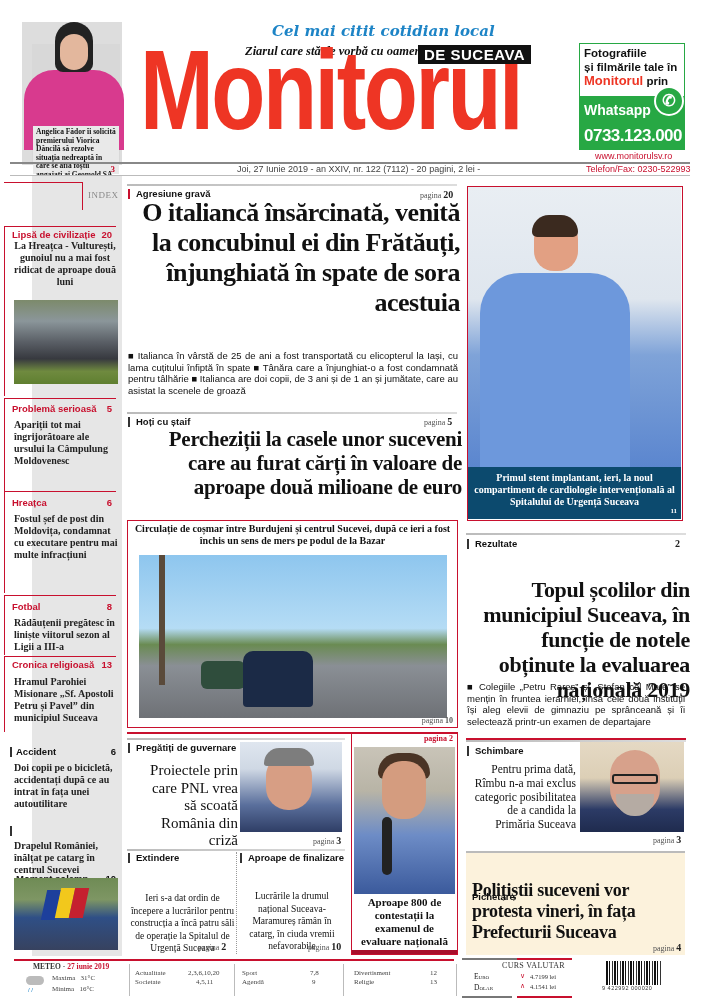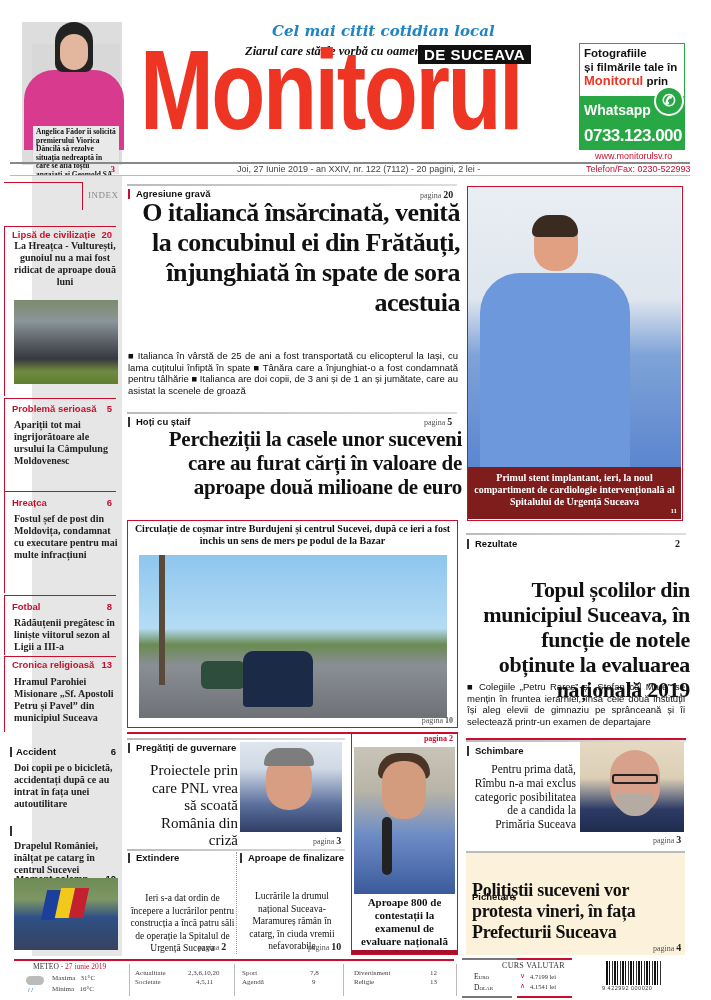--- a/index.html
+++ b/index.html
@@ -73,21 +73,21 @@
   #traffic-photo .car2 { position:absolute; left:62px; top:106px; width:44px; height:28px; background:#2f4d3c; border-radius:6px; }
   #traffic-photo .pole { position:absolute; left:20px; top:0; width:6px; height:130px; background:#5a4a3a; }
   #traffic-pg { position:absolute; right: 4px; bottom: 2px; font-family: "Liberation Serif", serif; font-size:8px; color:#555; }
 
   
   #stent-box { left: 467px; top: 186px; width: 216px; height: 335px; border: 1.5px solid #c8102e; }
   #stent-photo { left: 0; top: 0; width: 213px; height: 280px; background: linear-gradient(180deg, #e9eef3 0%, #dfe6ee 40%, #7fa3d8 60%, #5b86cf 100%); }
   #stent-photo .head { position:absolute; left:66px; top:32px; width:44px; height:52px; background:#e2a083; border-radius:20px; }
   #stent-photo .hair { position:absolute; left:64px; top:28px; width:46px; height:22px; background:#3b2a1f; border-radius:20px 20px 6px 6px; }
   #stent-photo .gown { position:absolute; left:12px; top:86px; width:150px; height:194px; background:#6d98dc; border-radius:40px 40px 0 0; }
-  #stent-cap { position:absolute; left:0; top: 280px; width: 213px; height: 52px; background: #7f1d1d; color:#fff; font-family:"Liberation Serif", serif; font-weight:bold; font-size: 10px; line-height: 12px; text-align:center; padding-top: 5px; }
+  #stent-cap { position:absolute; left:0; top: 280px; width: 213px; height: 52px; background: #0c4a6e; color:#fff; font-family:"Liberation Serif", serif; font-weight:bold; font-size: 10px; line-height: 12px; text-align:center; padding-top: 5px; }
   #stent-cap .pg { position:absolute; right: 4px; bottom: 2px; font-size: 7px; }
 
   #h-rez { left: 466px; top: 553px; width: 224px; font-size: 22px; line-height: 25px; letter-spacing: -0.3px; margin-top: 24px; }
   #lead-rez { left: 467px; top: 681px; width: 218px; font-size: 9.5px; }
   #rez-redline { left: 466px; top: 738px; width: 220px; height: 2px; background:#c8102e; }
 
   
   #lower-red { left: 127px; top: 732px; width: 331px; height: 2px; background:#c8102e; }
   #pnl-photo { left: 240px; top: 742px; width: 102px; height: 90px; background: linear-gradient(180deg,#dfe6ef 0%, #cfd8e4 30%, #5a6f9c 70%, #2f3e66 100%); }
   #pnl-photo .face { position:absolute; left:26px; top:12px; width:46px; height:56px; background:#d79e84; border-radius:22px; }
@@ -109,21 +109,21 @@
   #rimbu-photo .head { position:absolute; left:30px; top:8px; width:50px; height:64px; background:#d7a18b; border-radius:25px; }
   #rimbu-photo .glasses { position:absolute; left:32px; top:32px; width:46px; height:10px; border:2px solid #222; border-radius:3px; }
   #rimbu-photo .beard { position:absolute; left:36px; top:52px; width:38px; height:22px; background:#b5aba3; border-radius: 0 0 18px 18px; }
   #h-rimbu { left: 466px; top: 763px; width: 110px; font-weight: normal; font-size: 11.5px; line-height: 13.8px; }
 
   #pichet-box { left: 466px; top: 851px; width: 219px; height: 104px; background: #fcf2dc; border-top: 2px solid #bbb; }
   #h-pichet { left: 472px; top: 880px; width: 215px; text-align:left; font-size: 18px; line-height: 21px; letter-spacing: -0.3px; }
 
   
   #foot-red1 { left: 14px; top: 959px; width: 440px; height: 2px; background:#c8102e; }
-  #meteo-title { left: 33px; top: 962px; font-family:"Liberation Serif", serif; font-size: 7.5px; font-weight: normal; color:#333; }
+  #meteo-title { left: 33px; top: 962px; font-family:"Liberation Serif", serif; font-size: 7.5px; font-weight: bold; color:#333; }
   #meteo-title .d { color:#c8102e; }
   #cloud-icon { left: 24px; top: 974px; width: 22px; height: 14px; }
   #cloud-icon .c { position:absolute; left:2px; top:2px; width:18px; height:9px; background:#bbb; border-radius:8px; }
   #cloud-icon .r { position:absolute; left:4px; top:13px; font-size: 6px; color:#1d84c6; }
   .meteo-row { position:absolute; font-family:"Liberation Serif", serif; font-size: 7px; color:#444; }
   .foot-sep { position:absolute; width: 1px; background:#bbb; top: 964px; height: 32px; }
   .foot-cell { position:absolute; font-family:"Liberation Serif", serif; font-size: 7px; color:#444; line-height: 9px; }
 
   #curs-box { left: 462px; top: 958px; width: 110px; height: 40px; }
   #curs-topline1 { position:absolute; left:0; top:0; width:55px; height:2px; background:#777; }

